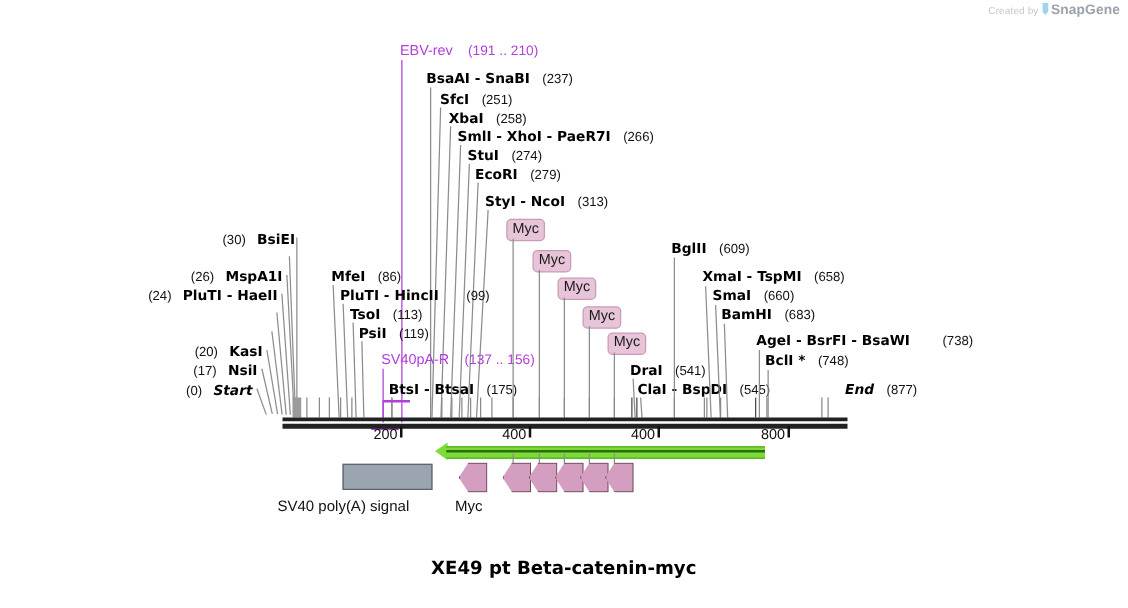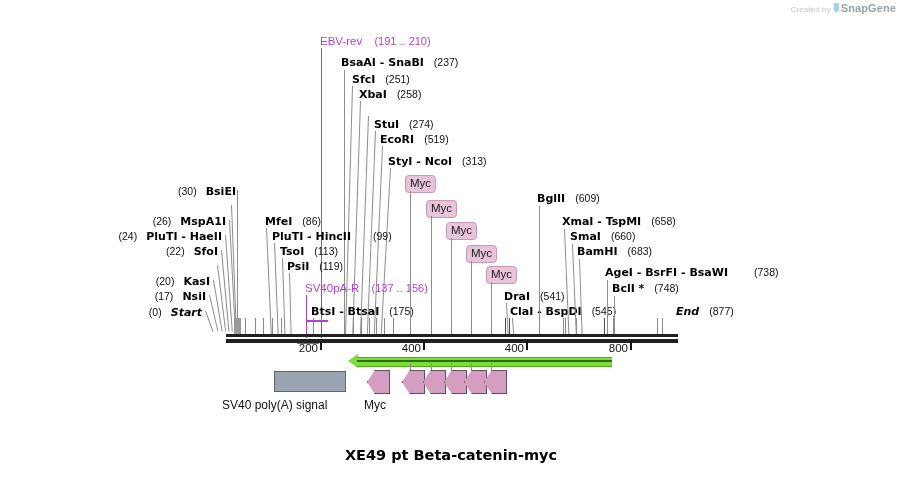--- a/index.html
+++ b/index.html
@@ -113,25 +113,28 @@
 
   <div class="lbl" style="left:341px;top:56px;">
     <span class="nm">BsaAI</span><span class="dash"> - </span><span class="nm">SnaBI</span><span class="pos" style="margin-left:10px;">(237)</span>
   </div>
   <div class="lbl" style="left:352px;top:73px;">
     <span class="nm">SfcI</span><span class="pos" style="margin-left:10px;">(251)</span>
   </div>
   <div class="lbl" style="left:359px;top:88px;">
     <span class="nm">XbaI</span><span class="pos" style="margin-left:10px;">(258)</span>
   </div>
+  <div class="lbl" style="left:366px;top:103px;">
+    <span class="nm">SmlI</span><span class="dash"> - </span><span class="nm">XhoI</span><span class="dash"> - </span><span class="nm">PaeR7I</span><span class="pos" style="margin-left:10px;">(266)</span>
+  </div>
   <div class="lbl" style="left:374px;top:118px;">
     <span class="nm">StuI</span><span class="pos" style="margin-left:10px;">(274)</span>
   </div>
   <div class="lbl" style="left:380px;top:133px;">
-    <span class="nm">EcoRI</span><span class="pos" style="margin-left:10px;">(519)</span>
+    <span class="nm">EcoRI</span><span class="pos" style="margin-left:10px;">(279)</span>
   </div>
   <div class="lbl" style="left:388px;top:155px;">
     <span class="nm">StyI</span><span class="dash"> - </span><span class="nm">NcoI</span><span class="pos" style="margin-left:10px;">(313)</span>
   </div>
 
   <div class="leader" style="left:344px;top:70px;height:264px;"></div>
   <div class="leader" style="left:352px;top:86px;height:248px;transform:rotate(1.6deg);"></div>
   <div class="leader" style="left:360px;top:101px;height:233px;transform:rotate(1.9deg);"></div>
   <div class="leader" style="left:368px;top:116px;height:218px;transform:rotate(2.1deg);"></div>
   <div class="leader" style="left:375px;top:131px;height:203px;transform:rotate(2.3deg);"></div>
@@ -139,23 +142,20 @@
   <div class="leader" style="left:390px;top:168px;height:166px;transform:rotate(3.2deg);"></div>
 
   <div class="lbl" style="left:0px;top:185px;width:236px;text-align:right;">
     <span class="pos">(30)</span><span class="nm" style="margin-left:9px;">BsiEI</span>
   </div>
   <div class="lbl" style="left:0px;top:215px;width:226px;text-align:right;">
     <span class="pos">(26)</span><span class="nm" style="margin-left:9px;">MspA1I</span>
   </div>
   <div class="lbl" style="left:0px;top:230px;width:222px;text-align:right;">
     <span class="pos">(24)</span><span class="nm" style="margin-left:9px;">PluTI</span><span class="dash"> - </span><span class="nm">HaeII</span>
-  </div>
-  <div class="lbl" style="left:0px;top:245px;width:218px;text-align:right;">
-    <span class="pos">(22)</span><span class="nm" style="margin-left:9px;">SfoI</span>
   </div>
   <div class="lbl" style="left:0px;top:275px;width:210px;text-align:right;">
     <span class="pos">(20)</span><span class="nm" style="margin-left:9px;">KasI</span>
   </div>
   <div class="lbl" style="left:0px;top:290px;width:206px;text-align:right;">
     <span class="pos">(17)</span><span class="nm" style="margin-left:9px;">NsiI</span>
   </div>
   <div class="lbl ital" style="left:0px;top:306px;width:202px;text-align:right;">
     <span class="pos">(0)</span><span class="nm" style="margin-left:9px;">Start</span>
   </div>

